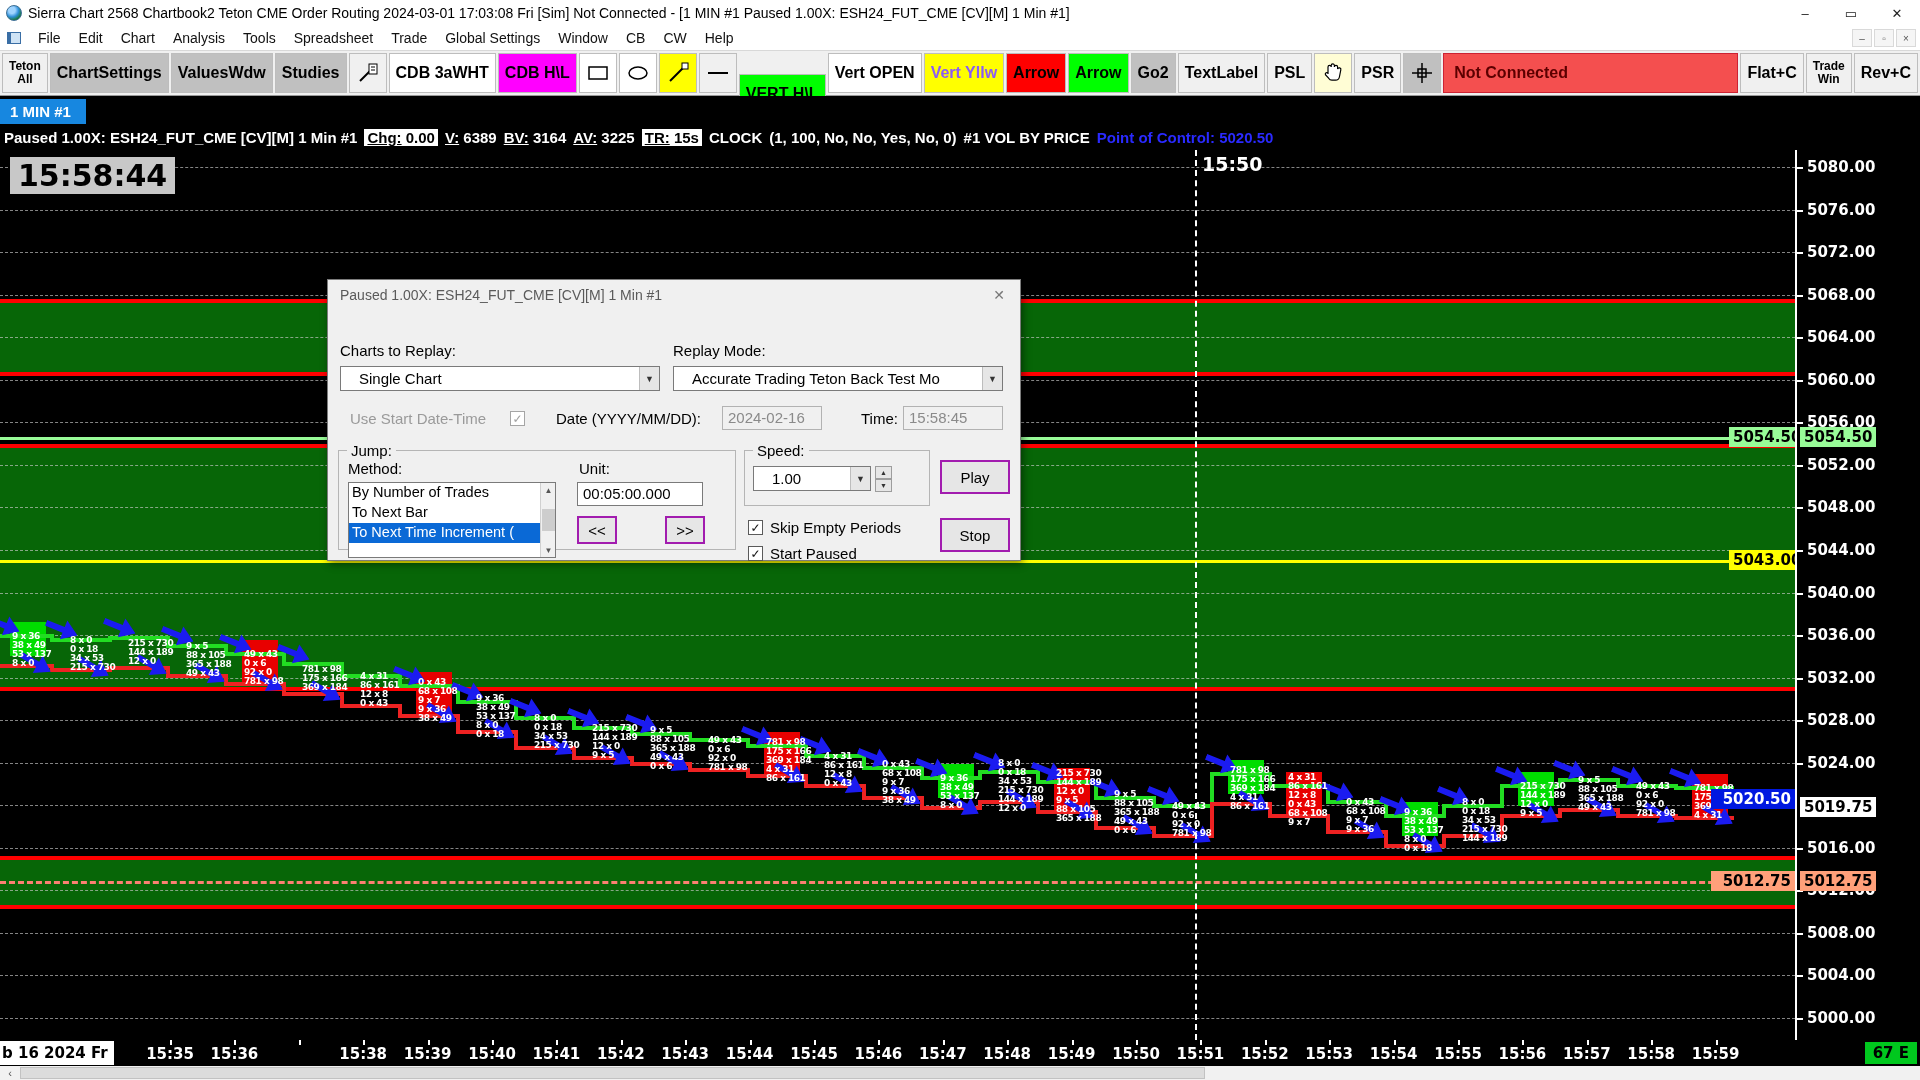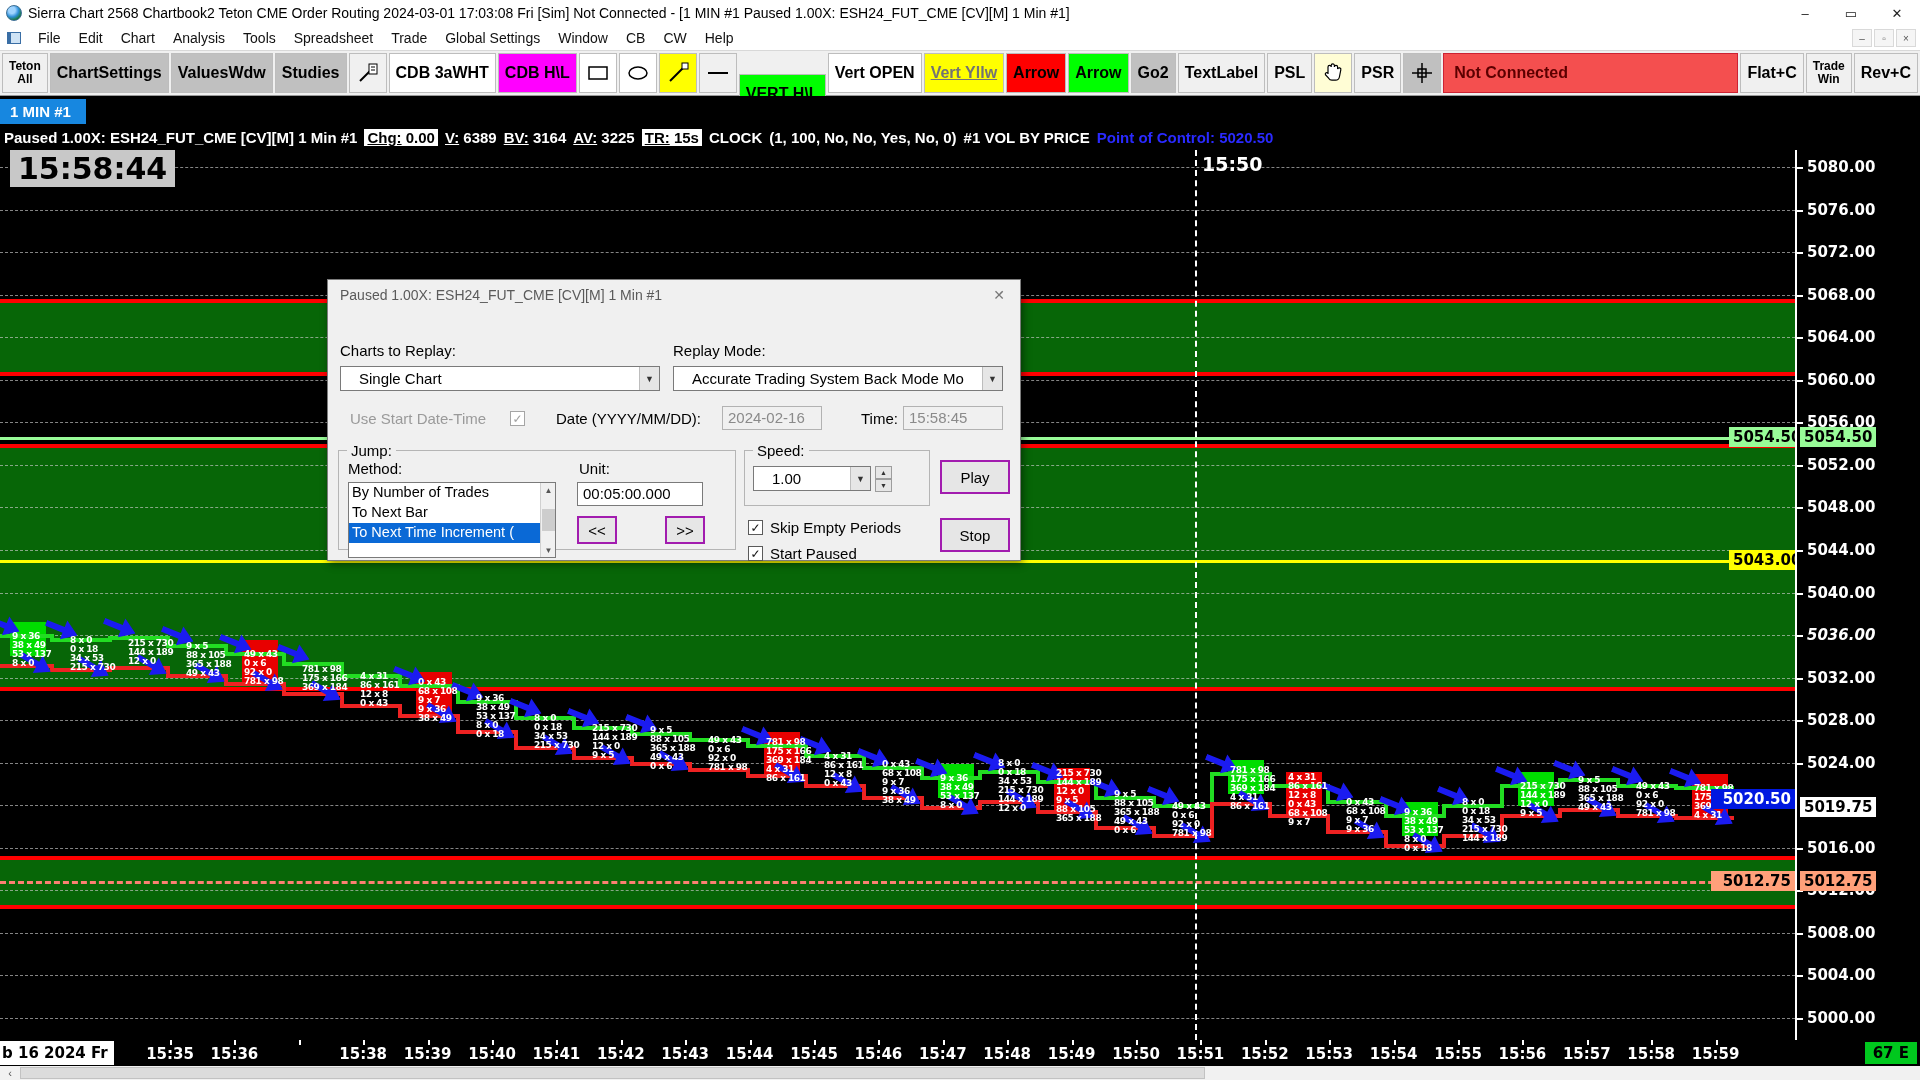--- a/index.html
+++ b/index.html
@@ -57,21 +57,21 @@
     border-top:4px solid #f00; border-bottom:4px solid #f00; }
   .gline { position:absolute; left:0; width:1795px; height:0; border-top:1px dashed rgba(205,205,205,0.65); }
   .hline { position:absolute; left:0; width:1795px; }
   .scale-tick { position:absolute; color:#fff; font-weight:bold; font-size:15px;
     font-family:"DejaVu Sans", sans-serif; left:10px; }
   .scale-mark { position:absolute; left:0; width:6px; height:2px; background:#fff; }
   .scale-chip { position:absolute; left:3px; font-weight:bold; font-size:15px; color:#000;
     font-family:"DejaVu Sans", sans-serif; padding:1px 4px; }
   .plot-chip { position:absolute; font-weight:bold; font-size:15px; color:#000;
     font-family:"DejaVu Sans", sans-serif; padding:1px 4px; z-index:40; }
-  #clock { position:absolute; left:10px; top:0px; background:#c8c8c8; color:#000;
+  #clock { position:absolute; left:10px; top:7px; background:#c8c8c8; color:#000;
     font-family:"DejaVu Sans", sans-serif; font-weight:bold; font-size:30px; padding:1px 8px; z-index:45; }
   #session-line { position:absolute; top:0; height:890px; border-left:2px dashed #fff; z-index:30; }
   #session-label { position:absolute; top:3px; color:#fff; font-weight:bold; font-size:19px;
     font-family:"DejaVu Sans", sans-serif; z-index:31; }
   .fp-num { position:absolute; color:#fff; font-size:9px; line-height:9px; font-weight:bold;
     font-family:"DejaVu Sans", sans-serif; letter-spacing:-0.5px; white-space:nowrap; z-index:20; }
   .fp-box { position:absolute; z-index:8; }
   .step { position:absolute; z-index:12; }
   .arrow { position:absolute; z-index:16; }
 
@@ -187,21 +187,21 @@
         </svg></div>
       <div class="tbtn" style="background: rgb(255, 255, 0); color: rgb(0, 0, 0); width: 38px;"><svg width="24" height="24">
           <line x1="4" y1="20" x2="19" y2="5" stroke="#000" stroke-width="2"></line>
           <rect x="16" y="2" width="6" height="6" fill="#fff" stroke="#000"></rect>
         </svg></div>
       <div class="tbtn" style="background: rgb(240, 240, 240); color: rgb(0, 0, 0); width: 38px;"><svg width="24" height="24">
           <line x1="2" y1="12" x2="22" y2="12" stroke="#000" stroke-width="2"></line>
         </svg></div>
       <div class="tbtn" style="background: rgb(0, 255, 0); color: rgb(0, 0, 0); margin-top: 42px;">VERT H\L</div>
       <div class="tbtn" style="background: rgb(255, 255, 255); color: rgb(0, 0, 0);">Vert OPEN</div>
-      <div class="tbtn" style="background: rgb(255, 255, 0); color: #737373; text-decoration: underline;">Vert Yllw</div>
+      <div class="tbtn" style="background: rgb(255, 255, 0); color: #8b5cf6;">Vert Yllw</div>
       <div class="tbtn" style="background: rgb(255, 0, 0); color: rgb(0, 0, 0);">Arrow</div>
       <div class="tbtn" style="background: rgb(0, 255, 0); color: rgb(0, 0, 0);">Arrow</div>
       <div class="tbtn" style="background: rgb(192, 192, 192); color: rgb(0, 0, 0);">Go2</div>
       <div class="tbtn" style="background: rgb(240, 240, 240); color: rgb(0, 0, 0);">TextLabel</div>
       <div class="tbtn" style="background: rgb(240, 240, 240); color: rgb(0, 0, 0);">PSL</div>
       <div class="tbtn" style="background: rgb(255, 253, 213); color: rgb(0, 0, 0); width: 38px;"><svg width="24" height="24">
           <path d="M7 13 V6 a1.6 1.6 0 0 1 3.2 0 V4.5 a1.6 1.6 0 0 1 3.2 0 V6 a1.6 1.6 0 0 1 3.2 0 v2 a1.6 1.6 0 0 1 3.2 1 l-1.4 7 a4 4 0 0 1-4 3.2 H11 a4 4 0 0 1-3.4-2 L4.4 13.6 a1.5 1.5 0 0 1 2.6-1.4 z" fill="#fff" stroke="#000" stroke-width="1.2"></path>
         </svg></div>
       <div class="tbtn" style="background: rgb(240, 240, 240); color: rgb(0, 0, 0);">PSR</div>
       <div class="tbtn" style="background: rgb(192, 192, 192); color: rgb(0, 0, 0); width: 38px;"><svg width="24" height="24">
@@ -711,21 +711,21 @@
         <div class="scale-tick" style="top: 263px;">5056.00</div>
         <div class="scale-mark" style="top: 315px;"></div>
         <div class="scale-tick" style="top: 306px;">5052.00</div>
         <div class="scale-mark" style="top: 357px;"></div>
         <div class="scale-tick" style="top: 348px;">5048.00</div>
         <div class="scale-mark" style="top: 400px;"></div>
         <div class="scale-tick" style="top: 391px;">5044.00</div>
         <div class="scale-mark" style="top: 443px;"></div>
         <div class="scale-tick" style="top: 434px;">5040.00</div>
         <div class="scale-mark" style="top: 485px;"></div>
-        <div class="scale-tick" style="top: 476px; font-style: italic;">5036.00</div>
+        <div class="scale-tick" style="top: 476px;">5036.00</div>
         <div class="scale-mark" style="top: 528px;"></div>
         <div class="scale-tick" style="top: 519px;">5032.00</div>
         <div class="scale-mark" style="top: 570px;"></div>
         <div class="scale-tick" style="top: 561px;">5028.00</div>
         <div class="scale-mark" style="top: 613px;"></div>
         <div class="scale-tick" style="top: 604px;">5024.00</div>
         <div class="scale-mark" style="top: 698px;"></div>
         <div class="scale-tick" style="top: 689px;">5016.00</div>
         <div class="scale-mark" style="top: 740px;"></div>
         <div class="scale-tick" style="top: 731px;">5012.00</div>
@@ -806,21 +806,21 @@
     <div id="dlg-close">✕</div>
 
     <div class="dlg-label" style="left:12px;top:62px;">Charts to Replay:</div>
     <div class="combo" style="left:12px;top:86px;width:320px;">
       <div class="val">Single Chart</div>
       <div class="drop">▼</div>
     </div>
 
     <div class="dlg-label" style="left:345px;top:62px;">Replay Mode:</div>
     <div class="combo" style="left:345px;top:86px;width:330px;">
-      <div class="val">Accurate Trading System Back Mode Mo</div>
+      <div class="val">Accurate Trading Teton Back Test Mo</div>
       <div class="drop">▼</div>
     </div>
 
     <div class="dlg-label dim" style="left:22px;top:130px;">Use Start Date-Time</div>
     <div class="cbx dim" style="left:182px;top:131px;">✓</div>
     <div class="dlg-label" style="left:228px;top:130px;">Date (YYYY/MM/DD):</div>
     <div class="tinput" style="left:394px;top:126px;width:100px;">2024-02-16</div>
     <div class="dlg-label" style="left:533px;top:130px;">Time:</div>
     <div class="tinput" style="left:575px;top:126px;width:100px;">15:58:45</div>
 

